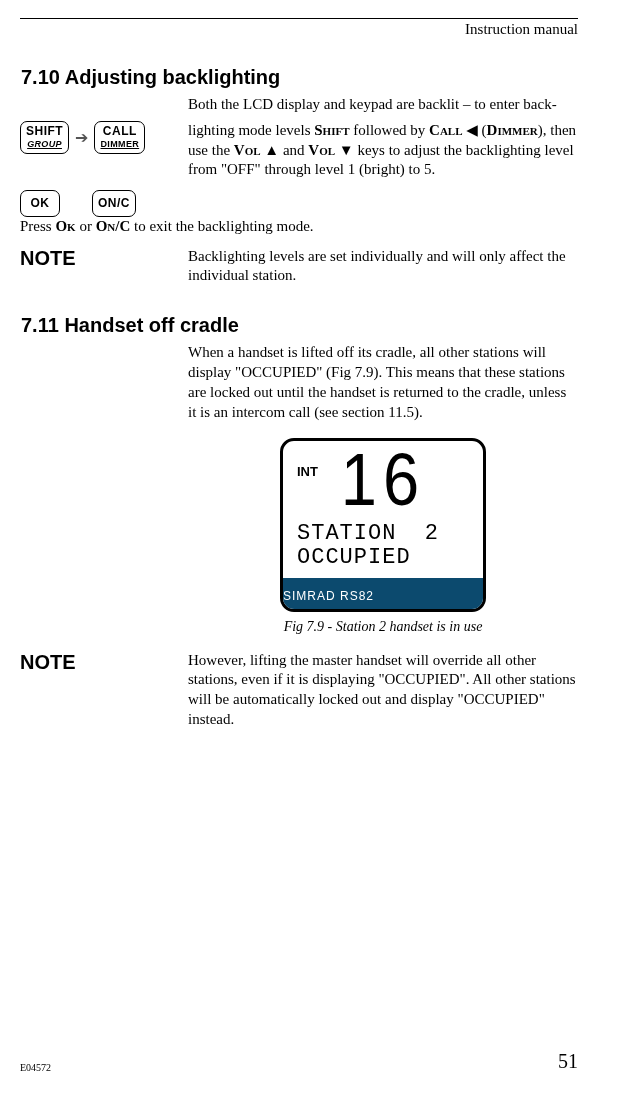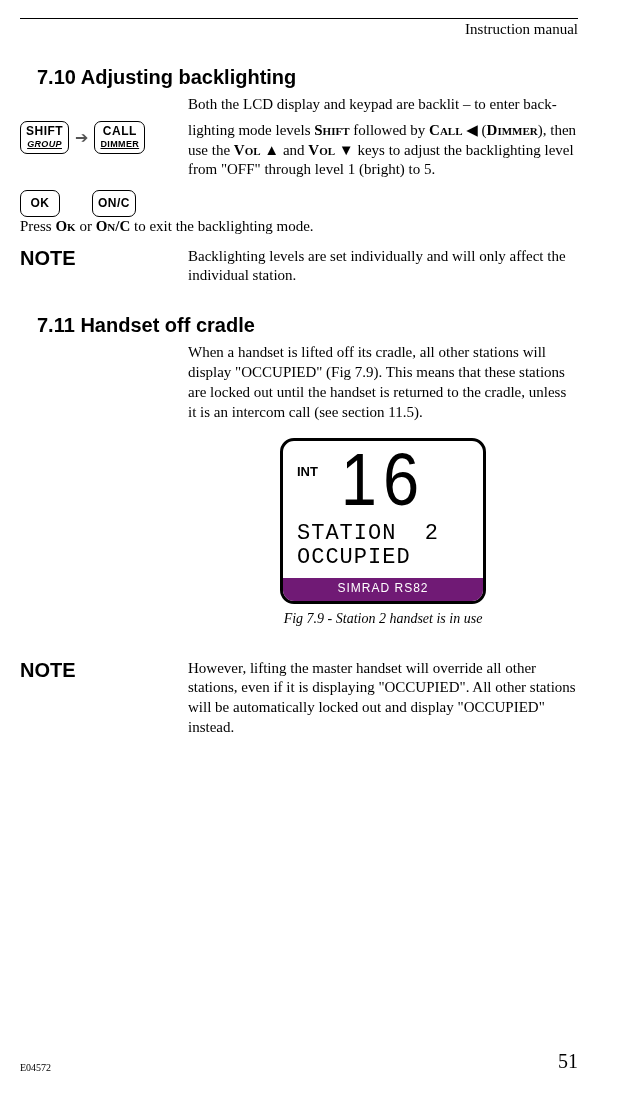--- a/index.html
+++ b/index.html
@@ -25,21 +25,21 @@
   }
   .header-text {
     text-align: right;
     font-size: 15px;
     margin-bottom: 28px;
   }
   .section-title {
     font-family: Arial, Helvetica, sans-serif;
     font-size: 20px;
     font-weight: bold;
-    margin: 12px 0 6px 17px;
+    margin: 12px 0 6px 1px;
   }
   .body-row {
     display: flex;
     align-items: flex-start;
     margin-bottom: 6px;
   }
   .left-col {
     width: 168px;
     flex: none;
     display: flex;
@@ -77,21 +77,21 @@
   .key .top { font-size: 12px; letter-spacing: 0.04em;}
   .key .bottom { font-size: 9px; letter-spacing: 0.04em; margin-top: 2px; border-top: 1px solid transparent; }
   .arrow-icon {
     font-size: 16px;
     color: #555;
   }
   .figure-wrap {
     display: flex;
     flex-direction: column;
     align-items: center;
-    margin: 10px 0 22px 0;
+    margin: 10px 0 6px 0;
   }
   .lcd-frame {
     width: 206px;
     border: 3px solid #000;
     border-radius: 14px;
     background: #fff;
     box-sizing: border-box;
     overflow: hidden;
   }
   .lcd-screen {
@@ -118,27 +118,27 @@
   }
   .lcd-line {
     font-family: "Courier New", monospace;
     font-size: 22px;
     letter-spacing: 1px;
     line-height: 1.1;
     white-space: pre;
     font-weight: 400;
   }
   .lcd-footer {
-    background: #701a75;
+    background: #0c4a6e;
     color: #fff;
-    text-align: center;
+    text-align: left;
     font-family: Arial, Helvetica, sans-serif;
     font-size: 12px;
     letter-spacing: 1px;
-    padding: 3px 0 4px;
+    padding: 11px 0 4px;
   }
   .fig-caption {
     font-style: italic;
     font-size: 14px;
     margin-top: 6px;
   }
   .footer {
     position: absolute;
     bottom: 22px;
     left: 20px;

